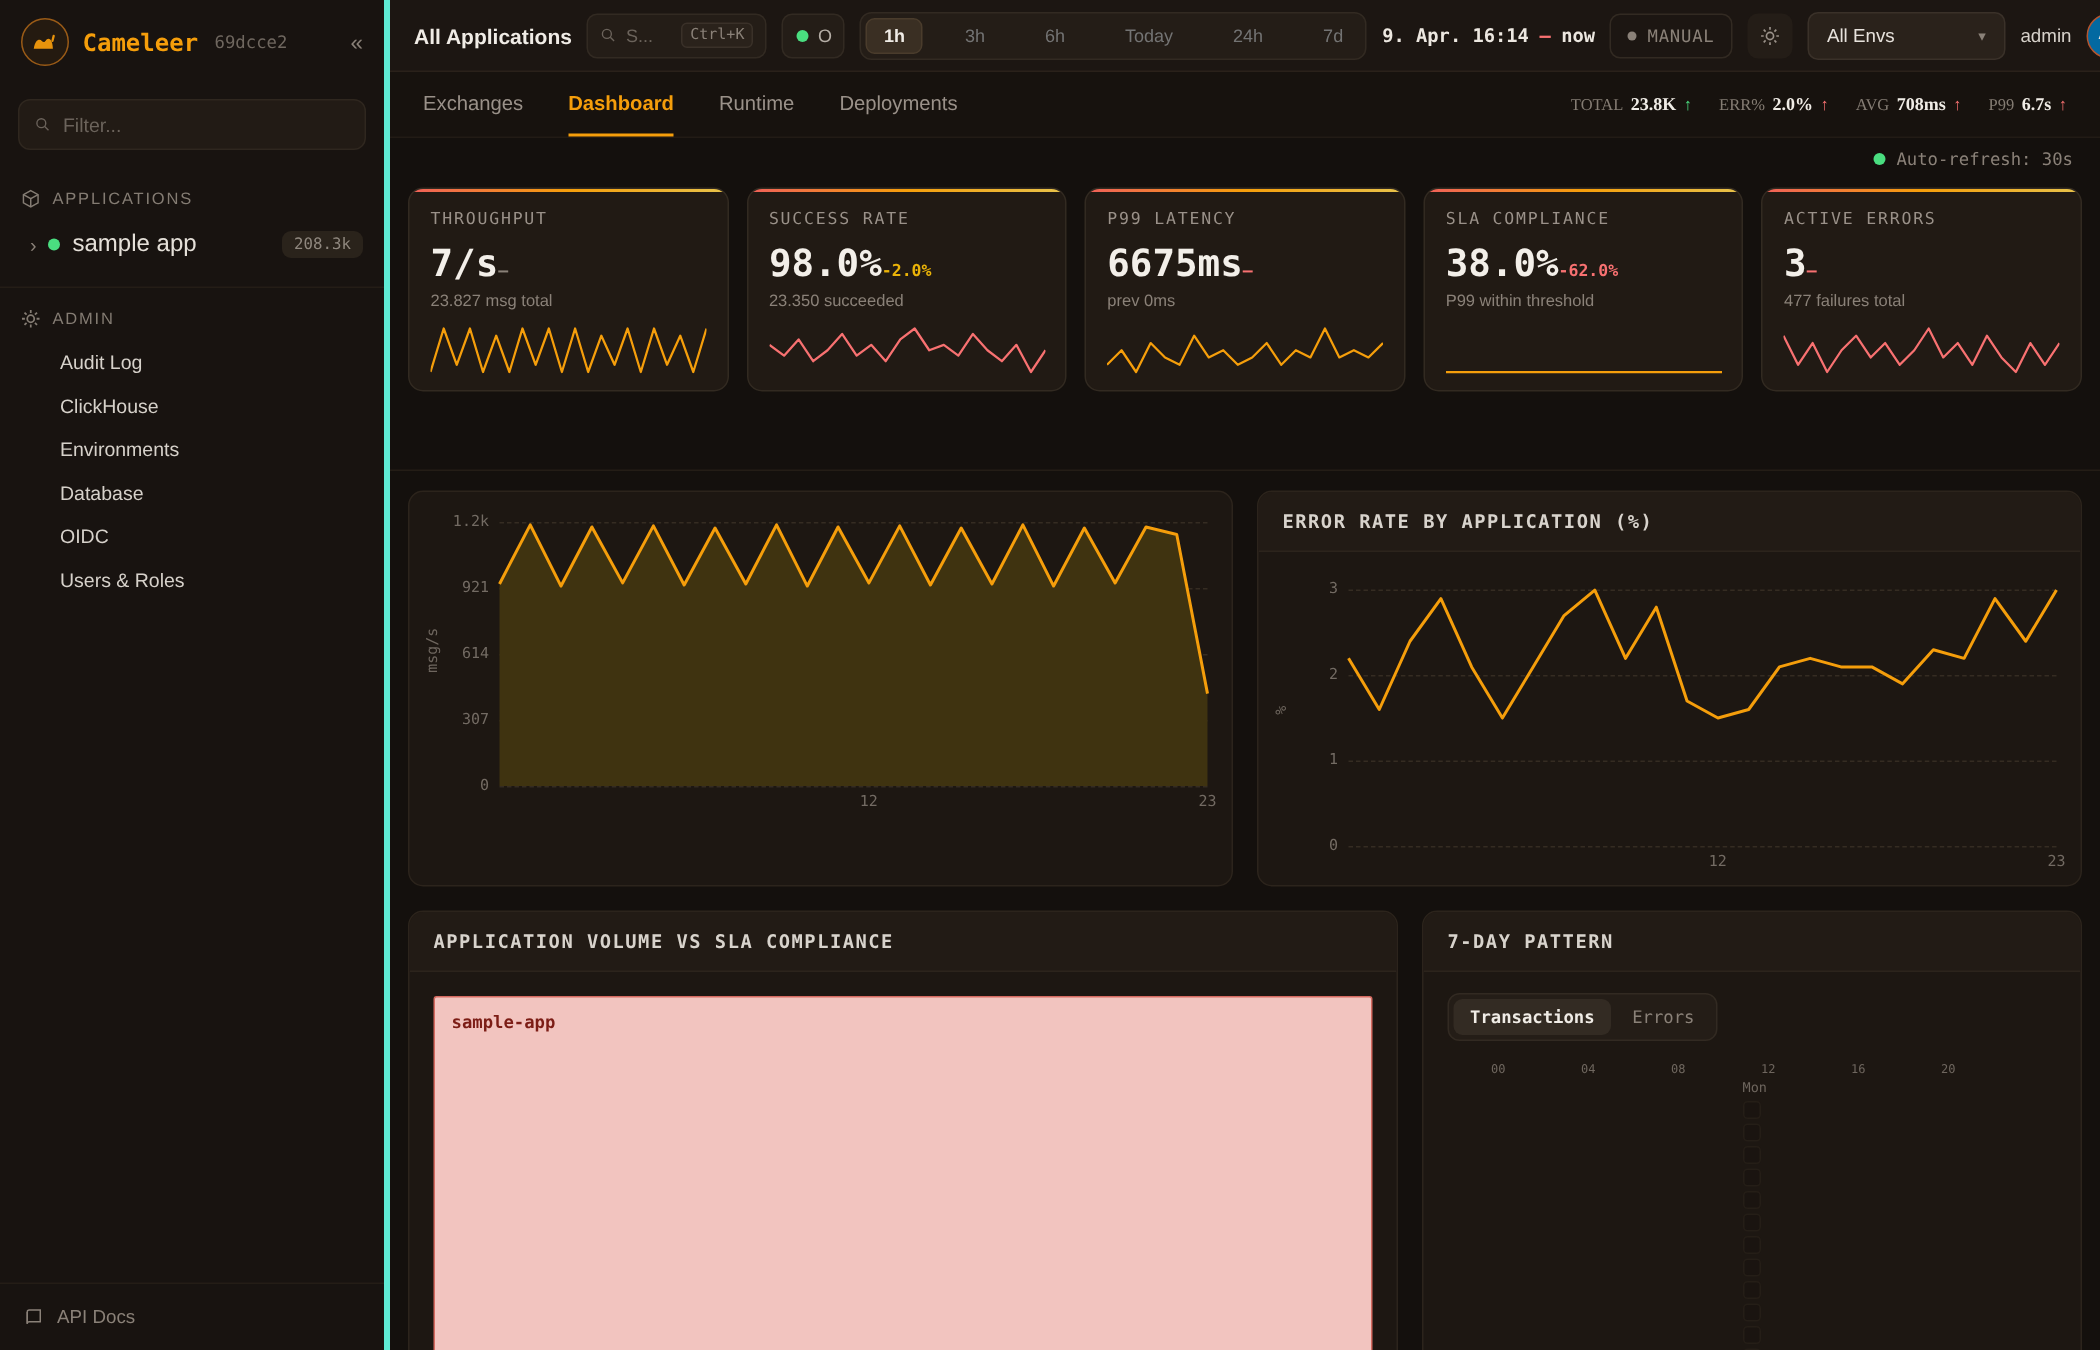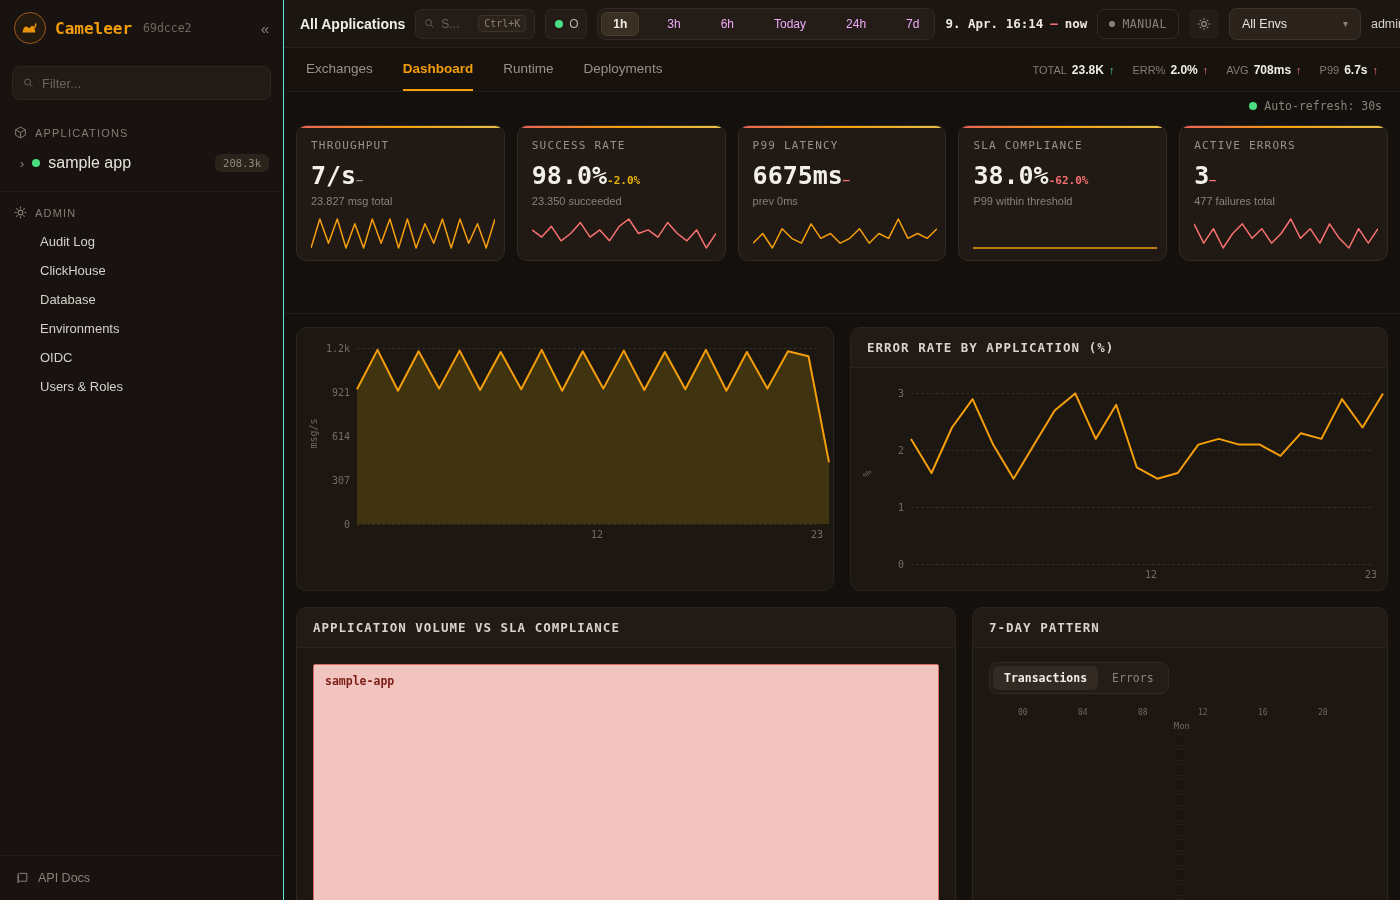--- a/index.html
+++ b/index.html
@@ -5,21 +5,21 @@
   * { margin:0; padding:0; box-sizing:border-box; }
   html,body { width:1400px; height:900px; overflow:hidden; }
   body {
     background:#14100d; color:#e7e2dc;
     font-family:"Liberation Sans", sans-serif;
     display:flex; font-size:13px;
   }
   .mono { font-family:"DejaVu Sans Mono", monospace; }
 
   
-  .sidebar { width:284px; flex:none; background:#181310; border-right:1px solid #5eead4; display:flex; flex-direction:column; }
+  .sidebar { width:260px; flex:none; background:#181310; border-right:4px solid #5eead4; display:flex; flex-direction:column; }
   .sb-header { height:56px; display:flex; align-items:center; gap:9px; padding:0 14px; }
   .logo-circle { width:32px; height:32px; border-radius:50%; background:#241a10; border:1.5px solid #9a5b17; display:flex; align-items:center; justify-content:center; flex:none; }
   .logo-title { font-family:"DejaVu Sans Mono",monospace; font-weight:bold; color:#f59e0b; font-size:16px; }
   .logo-suffix { font-family:"DejaVu Sans Mono",monospace; color:#6f675f; font-size:11.5px; margin-left:2px; }
   .collapse-btn { margin-left:auto; color:#8a8178; font-size:15px; cursor:pointer; }
   .filter-box { margin:10px 12px 16px; height:34px; background:#221b15; border:1px solid #2f271f; border-radius:8px; display:flex; align-items:center; gap:8px; padding:0 10px; }
   .filter-box input { background:transparent; border:none; outline:none; color:#cfc9c2; font-size:13px; width:100%; font-family:inherit; }
   .filter-box input::placeholder { color:#6b635b; }
   .sb-section-header { display:flex; align-items:center; gap:8px; padding:10px 14px 8px; color:#847c73; font-size:11px; letter-spacing:1.2px; font-weight:normal; }
   .app-item { display:flex; align-items:center; gap:8px; padding:7px 14px 7px 20px; cursor:pointer; }
@@ -35,36 +35,36 @@
   .main { flex:1; min-width:0; display:flex; flex-direction:column; }
 
   .topbar { height:48px; flex:none; background:#1c1612; border-bottom:1px solid #2a211a; display:flex; align-items:center; gap:10px; padding:0 16px; }
   .topbar-title { font-weight:bold; font-size:14px; color:#f0ece6; white-space:nowrap; }
   .search-box { width:120px; height:30px; background:#241d17; border:1px solid #322a22; border-radius:7px; display:flex; align-items:center; gap:6px; padding:0 8px; flex:none; }
   .search-box input { background:transparent; border:none; outline:none; width:30px; color:#cfc9c2; font-size:12px; font-family:inherit; }
   .search-box input::placeholder { color:#6b635b; }
   .kbd { margin-left:auto; font-family:"DejaVu Sans Mono",monospace; font-size:10px; border:1px solid #3a3129; background:#2a221b; border-radius:4px; padding:2px 5px; color:#8a8178; white-space:nowrap; }
   .live-box { height:30px; border:1px solid #322a22; background:#241d17; border-radius:7px; display:flex; align-items:center; gap:6px; padding:0 9px; font-size:12px; color:#b5aea6; flex:none; overflow:hidden; max-width:42px; }
   .time-group { display:flex; background:#241d17; border:1px solid #322a22; border-radius:8px; padding:3px; gap:16px; flex:none; }
-  .time-btn { padding:4px 11px; font-size:12px; color:#f0abfc; border-radius:6px; cursor:pointer; border:1px solid transparent; white-space:nowrap; }
+  .time-btn { padding:4px 11px; font-size:12px; color:#737373; border-radius:6px; cursor:pointer; border:1px solid transparent; white-space:nowrap; }
   .time-btn.active { background:#3a2f23; color:#f0ece6; font-weight:bold; border-color:#4a3c2c; }
   .time-display { display:flex; align-items:center; gap:7px; font-family:"DejaVu Sans Mono",monospace; font-size:12.5px; font-weight:bold; color:#ece7e0; white-space:nowrap; }
   .time-sep { color:#f87171; font-weight:bold; }
   .manual-btn { margin-left:auto; height:30px; border:1px solid #322a22; border-radius:7px; display:flex; align-items:center; gap:7px; padding:0 11px; font-family:"DejaVu Sans Mono",monospace; font-size:11.5px; letter-spacing:0.5px; color:#8a8178; cursor:pointer; flex:none; }
   .manual-dot { width:6px; height:6px; border-radius:50%; background:#8a8178; }
   .icon-btn { width:30px; height:30px; border-radius:7px; background:#241d17; display:flex; align-items:center; justify-content:center; cursor:pointer; flex:none; }
   .env-select { height:32px; width:132px; background:#2a221b; border:1px solid #3a3129; border-radius:7px; display:flex; align-items:center; justify-content:space-between; padding:0 12px; font-size:12.5px; color:#e7e2dc; cursor:pointer; flex:none; }
   .env-caret { color:#8a8178; font-size:10px; }
   .user-name { font-size:12.5px; color:#d6d1ca; }
   .avatar { width:30px; height:30px; border-radius:50%; background:#0369a1; border:1px solid #b4552f; display:flex; align-items:center; justify-content:center; font-size:10px; font-weight:bold; color:#f5e9e2; flex:none; cursor:pointer; }
 
   .tabsbar { height:44px; flex:none; display:flex; align-items:stretch; gap:30px; padding:0 22px; border-bottom:1px solid #221b15; background:#17120e; }
   .tab { display:flex; align-items:center; font-size:13.5px; color:#9a9189; border-bottom:2px solid transparent; cursor:pointer; }
   .tab.active { color:#f59e0b; border-bottom-color:#f59e0b; font-weight:bold; }
-  .stats { margin-left:auto; display:flex; align-items:center; gap:18px; font-family:Liberation Sans, sans-serif; font-size:11px; }
+  .stats { margin-left:auto; display:flex; align-items:center; gap:18px; font-family:Liberation Serif, serif; font-size:11px; }
   .stat { display:flex; align-items:baseline; gap:5px; }
   .stat-label { color:#847c73; }
   .stat-value { color:#f0ece6; font-weight:bold; font-size:12px; }
   .stat-arrow { font-weight:bold; }
 
   .refresh-row { height:27px; flex:none; display:flex; justify-content:flex-end; align-items:center; gap:7px; padding:0 18px; font-family:"DejaVu Sans Mono",monospace; font-size:11.5px; color:#8a8178; }
 
   
   .kpi-row { display:flex; gap:12px; padding:6px 12px 12px; flex:none; }
   .kpi-card { flex:1; background:#211a14; border:1px solid #322a21; border-radius:10px; position:relative; overflow:hidden; padding:13px 14px 10px; }
@@ -163,22 +163,22 @@
           <line x1="14.3" y1="14.3" x2="16.4" y2="16.4"></line>
         <line x1="3.6" y1="16.4" x2="5.7" y2="14.3"></line>
           <line x1="14.3" y1="5.7" x2="16.4" y2="3.6"></line>
       </g>
     </svg>
     <span>ADMIN</span>
   </div>
   <nav>
     <div class="admin-item">Audit Log</div>
     <div class="admin-item">ClickHouse</div>
+    <div class="admin-item">Environments</div>
     <div class="admin-item">Database</div>
-    <div class="admin-item">Environments</div>
     <div class="admin-item">OIDC</div>
     <div class="admin-item">Users &amp; Roles</div>
   </nav>
 
   <div class="sb-footer">
     <svg width="13" height="13" viewBox="0 0 24 24" fill="none" stroke="#8a8178" stroke-width="1.8">
       <path d="M4 19.5A2.5 2.5 0 016.5 17H20V2.5H6.5A2.5 2.5 0 004 5z"></path>
         <path d="M4 19.5V5"></path>
     </svg>
     <span>API Docs</span>

